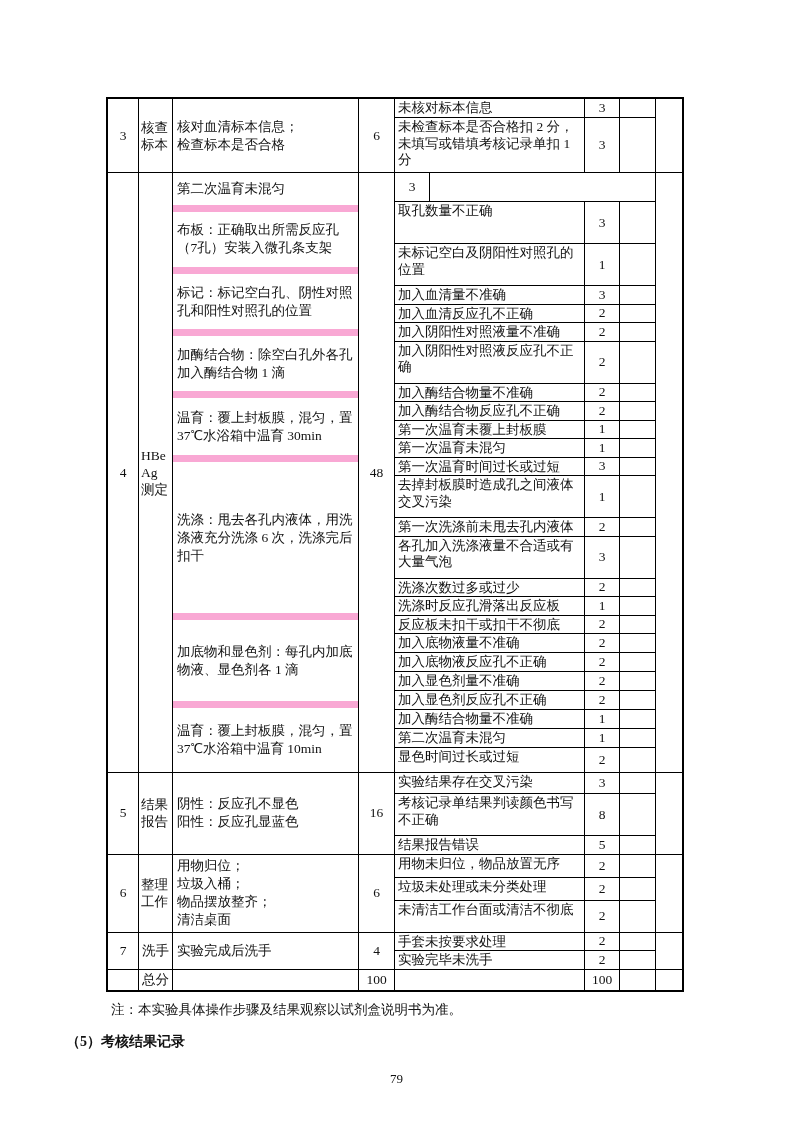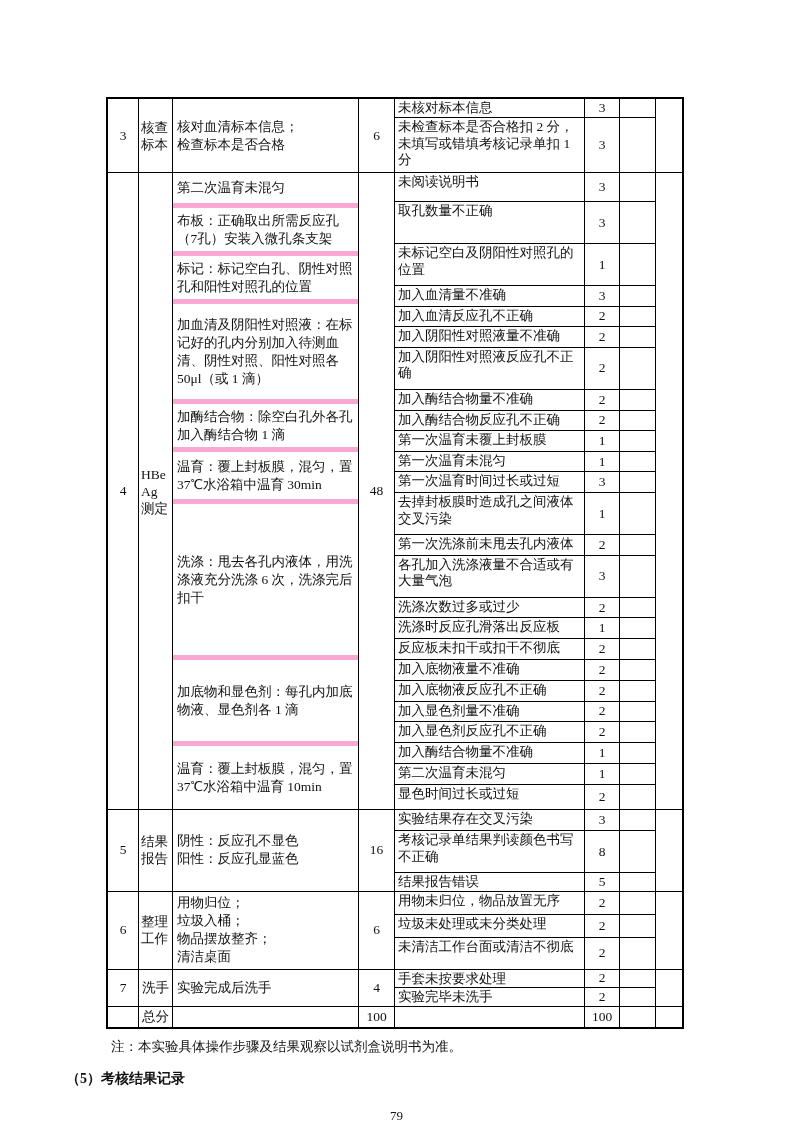--- a/index.html
+++ b/index.html
@@ -24,21 +24,21 @@
         text-align:left;word-break:break-all;padding:0 2px;font-size:13.5px;line-height:17px;}
   .csteps{width:186px;border-right:1px solid #000;display:flex;flex-direction:column;}
   .cscore{width:36px;border-right:1px solid #000;display:flex;align-items:center;justify-content:center;font-size:13.5px;}
   .cdeds{width:261px;border-right:1px solid #000;display:flex;flex-direction:column;}
   .clast{flex:1;}
   .step{
     flex:var(--h) 0 auto;min-height:calc(var(--h) * 1px);
     display:flex;flex-direction:column;justify-content:center;
     padding:1px 4px;font-size:13.5px;line-height:18px;white-space:pre-line;
   }
-  .step + .step{border-top:5px solid #f9a8d4;}
+  .step + .step{border-top:7px solid #f9a8d4;}
   .ded{
     flex:var(--h) 0 auto;min-height:calc(var(--h) * 1px);
     display:flex;align-items:stretch;
   }
   .ded + .ded{border-top:1px solid #000;}
   .dtext{width:190px;border-right:1px solid #000;padding:1px 3px 0 3px;font-size:13.5px;line-height:16.5px;box-sizing:border-box;}
   .dpts{width:35px;border-right:1px solid #000;display:flex;align-items:center;justify-content:center;font-size:13.5px;box-sizing:border-box;}
   .dempty{flex:1;}
   .note{margin:9px 0 0 111px;font-size:13.5px;line-height:17px;}
   .subhead{margin:15px 0 0 66px;font-size:14px;font-weight:bold;}
@@ -74,31 +74,29 @@
       <div class="clast"></div>
     </div>
 
     <div class="sec" style="min-height:584px">
       <div class="cnum">4</div>
       <div class="ccat">HBeAg测定</div>
       <div class="csteps">
         <div class="step" style="--h:28">第二次温育未混匀</div>
         <div class="step" style="--h:41">布板：正确取出所需反应孔（7孔）安装入微孔条支架</div>
         <div class="step" style="--h:41">标记：标记空白孔、阴性对照孔和阳性对照孔的位置</div>
-        <div class="step" style="--h:93">加血清及阴阳性对照液：在标记好的孔内分别加入待测血清、阴性对照、阳性对照各 50μl（或 1 滴）</div>
         <div class="step" style="--h:41">加酶结合物：除空白孔外各孔加入酶结合物 1 滴</div>
         <div class="step" style="--h:45">温育：覆上封板膜，混匀，置37℃水浴箱中温育 30min</div>
         <div class="step" style="--h:149">洗涤：甩去各孔内液体，用洗涤液充分洗涤 6 次，洗涤完后扣干</div>
         <div class="step" style="--h:79">加底物和显色剂：每孔内加底物液、显色剂各 1 滴</div>
         <div class="step" style="--h:61">温育：覆上封板膜，混匀，置37℃水浴箱中温育 10min</div>
       </div>
       <div class="cscore">48</div>
       <div class="cdeds">
         <div class="ded" style="--h:28">
-          <div class="dtext">未阅读说明书</div>
           <div class="dpts">3</div>
           <div class="dempty"></div>
         </div>
         <div class="ded" style="--h:41">
           <div class="dtext">取孔数量不正确</div>
           <div class="dpts">3</div>
           <div class="dempty"></div>
         </div>
         <div class="ded" style="--h:41">
           <div class="dtext">未标记空白及阴阳性对照孔的位置</div>

